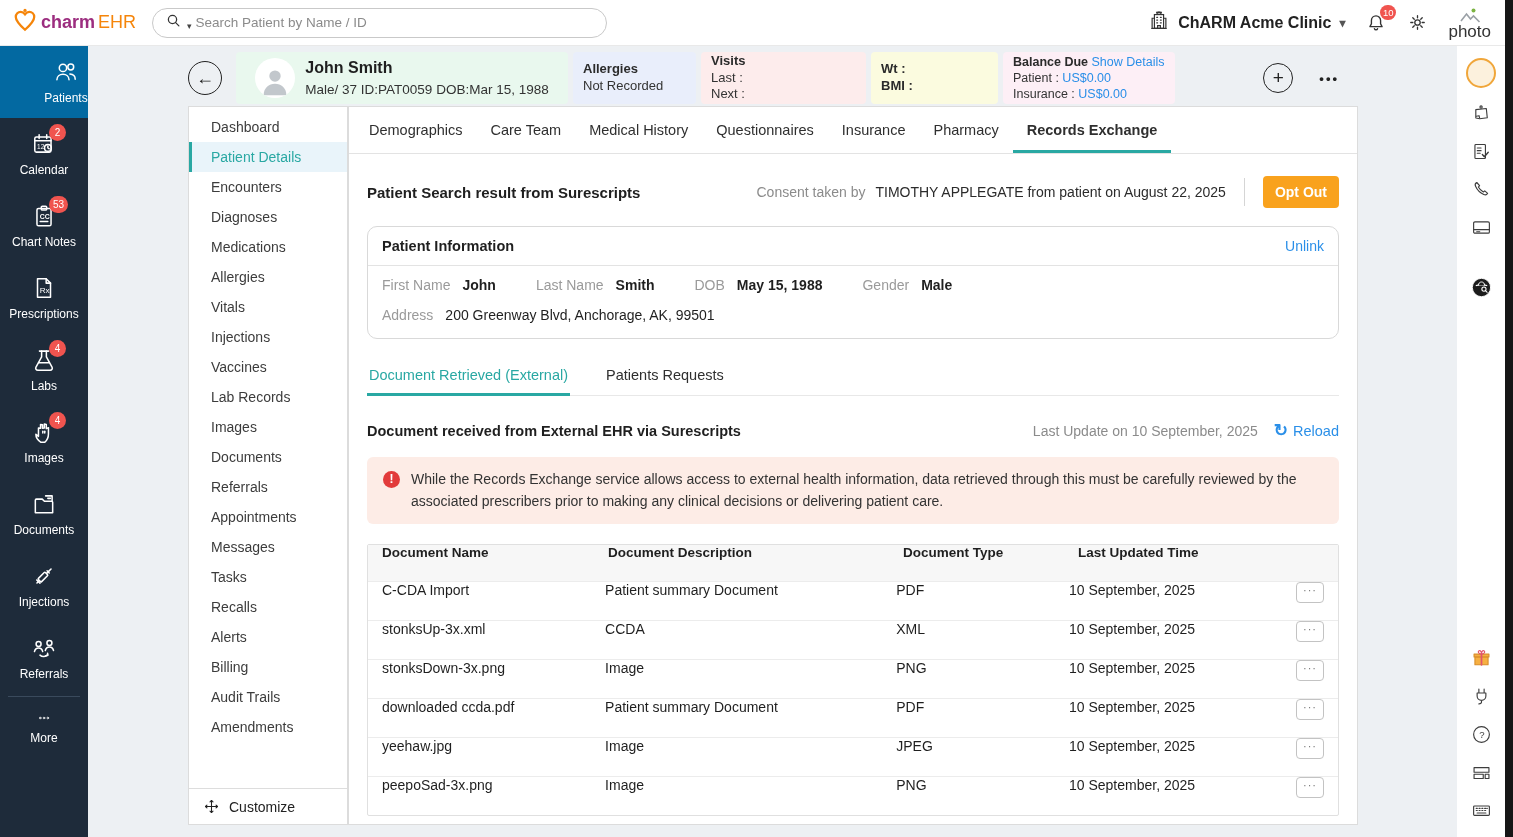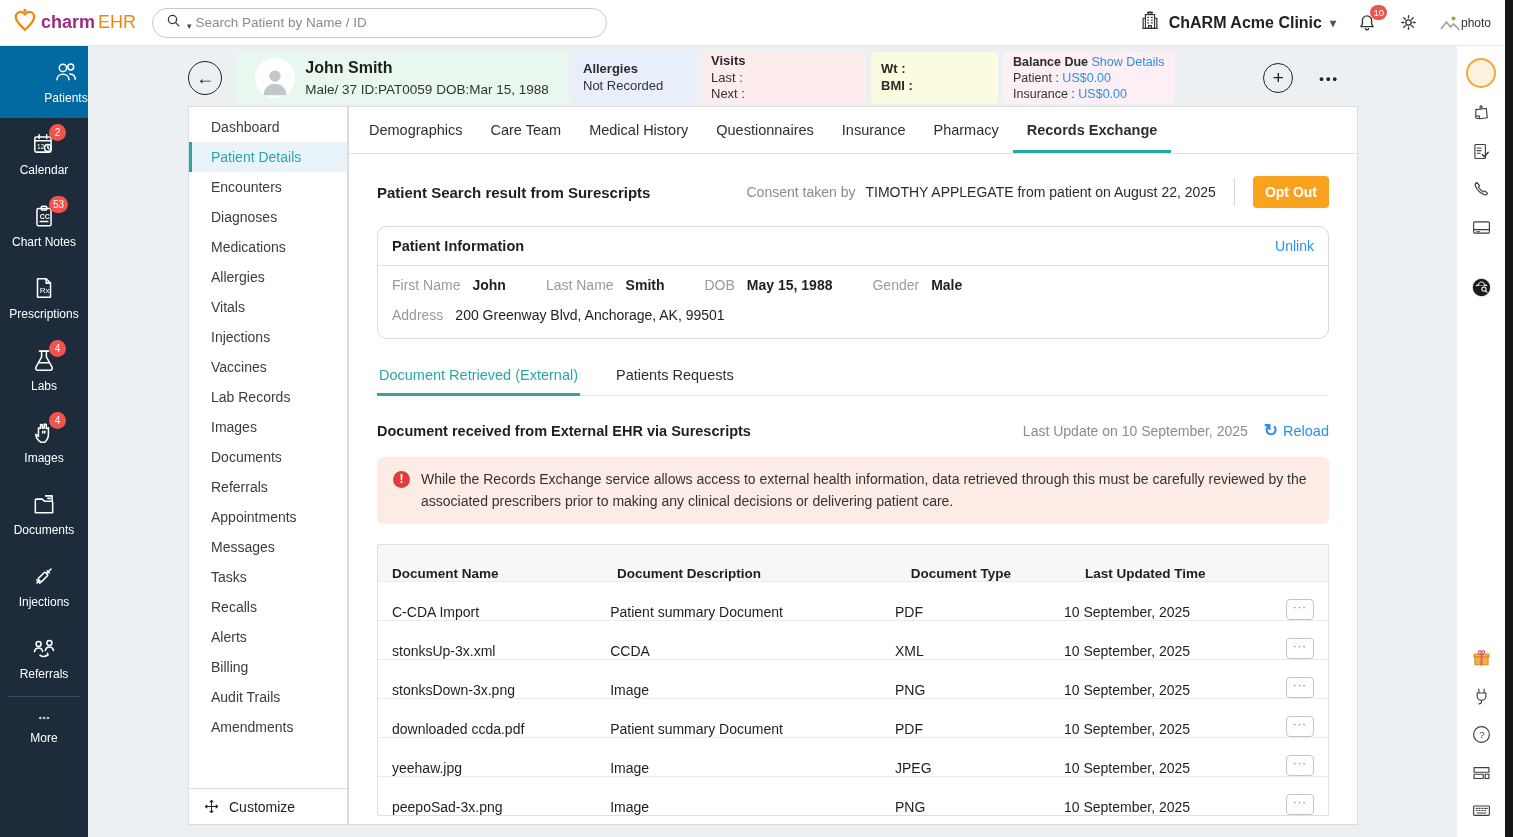--- a/index.html
+++ b/index.html
@@ -16,21 +16,21 @@
                  display:flex; align-items:center; padding:0 12px; gap:4px; background:#fff; }
   .search-pill input { border:none; outline:none; flex:1; font-size:13.5px; color:#333; font-family:inherit; background:transparent; }
   .search-pill input::placeholder { color:#8b8b8b; }
   .mini-caret { font-size:9px; color:#444; margin-top:6px; }
   .header-right { margin-left:auto; display:flex; align-items:center; gap:20px; margin-right:14px; }
   .clinic { display:flex; align-items:center; gap:8px; font-size:16px; font-weight:bold; color:#222; cursor:pointer; }
   .clinic .caret { font-size:12px; color:#555; }
   .icon-btn { position:relative; cursor:pointer; display:flex; align-items:center; justify-content:center; }
   .bell-badge { position:absolute; top:-7px; right:-9px; background:#f0544f; color:#fff; font-size:9.5px;
                 min-width:16px; height:15px; border-radius:8px; display:flex; align-items:center; justify-content:center; padding:0 3px; }
-  .avatar-ph { display:flex; flex-direction:row; align-items:center; font-size:12px; color:#333; line-height:1; cursor:pointer; }
+  .avatar-ph { display:flex; flex-direction:column; align-items:center; font-size:17px; color:#333; line-height:1; cursor:pointer; }
 
   
   .left-nav { position:absolute; top:46px; left:0; width:88px; height:791px; background:#1e2b3a; z-index:5; }
   .nav-item { position:relative; height:72px; display:flex; flex-direction:column; align-items:center;
               justify-content:center; gap:6px; color:#fff; font-size:12px; cursor:pointer; }
   .nav-item.active { background:#0369a1;padding-left:44px; }
   .nav-item svg { width:26px; height:26px; stroke:#fff; fill:none; stroke-width:1.4; stroke-linecap:round; stroke-linejoin:round; }
   .nav-badge { position:absolute; top:6px; left:50%; margin-left:5px; background:#f0544f; color:#fff;
                border-radius:9px; min-width:17px; height:17px; font-size:10px; display:flex; align-items:center;
                justify-content:center; padding:0 4px; }
@@ -72,21 +72,21 @@
   .sp-customize { border-top:1px solid #ddd; padding:9px 14px; display:flex; align-items:center; gap:9px;
                   font-size:14px; color:#222; cursor:pointer; }
   .sp-customize svg { width:17px; height:17px; stroke:#222; fill:none; stroke-width:1.5; stroke-linecap:round; }
 
   
   .content { position:absolute; top:60px; left:260px; width:1010px; bottom:12px; background:#fff;
              border:1px solid #dcdcdc; overflow:hidden; }
   .tabs { display:flex; border-bottom:1px solid #e3e3e3; padding:0 6px; }
   .tab { padding:15px 14px 12px; font-size:14.5px; color:#2f2f2f; cursor:pointer; border-bottom:3px solid transparent; }
   .tab.active { font-weight:bold; border-bottom-color:#29a8a3; }
-  .content-body { padding:16px 28px 0; }
+  .content-body { padding:16px 18px 0; }
 
   .ss-row { display:flex; align-items:center; margin-top:6px; }
   .ss-title { font-size:15px; font-weight:bold; color:#1f1f1f; }
   .ss-right { margin-left:auto; display:flex; align-items:center; gap:10px; }
   .consent-gray { color:#8b8b8b; font-size:14px; }
   .consent-val { color:#2b2b2b; font-size:14px; }
   .vdiv { width:1px; height:28px; background:#d5d5d5; margin:0 8px; }
   .optout { background:#f9a21d; color:#fff; font-weight:bold; font-size:14px; border:none; border-radius:4px;
             padding:8px 12px; cursor:pointer; font-family:inherit; }
 
@@ -112,21 +112,21 @@
   .last-update { color:#8b8b8b; font-size:14px; }
   .reload { color:#2a8fe8; font-size:14.5px; display:flex; align-items:center; gap:5px; cursor:pointer; }
   .reload-ic { font-size:17px; font-weight:bold; }
 
   .warning { margin-top:16px; background:#fdece6; border-radius:6px; padding:12px 16px; display:flex; gap:11px;
              font-size:14px; color:#333; line-height:1.55; }
   .warn-ic { flex:0 0 auto; width:17px; height:17px; border-radius:50%; background:#e23b3b; color:#fff;
              font-weight:bold; font-size:12px; display:flex; align-items:center; justify-content:center; margin-top:2px; }
 
   .doc-table { margin-top:20px; border:1px solid #e0e0e0; border-radius:2px; }
-  .t-head,.t-row { display:flex; align-items:flex-end; padding:0 14px; }
+  .t-head,.t-row { display:flex; align-items:flex-start; padding:0 14px; }
   .t-head { background:#f7f7f7; height:36px; font-weight:bold; font-size:13.5px; color:#1f1f1f; }
   .t-row { height:39px; border-top:1px solid #ececec; font-size:14px; color:#1f1f1f; }
   .col-name { width:226px; } .col-desc { width:295px; } .col-type { width:175px; } .col-time { width:230px; }
   .col-act { margin-left:auto; }
   .act-btn { width:28px; height:21px; border:1px solid #c3c3c3; border-radius:4px; background:#fff; color:#777;
              font-size:11px; letter-spacing:1px; display:flex; align-items:center; justify-content:center;
              cursor:pointer; line-height:1; padding-bottom:4px; }
 
   
   .rail-ic { width:48px; height:38px; display:flex; align-items:center; justify-content:center; cursor:pointer; flex:0 0 auto; }

